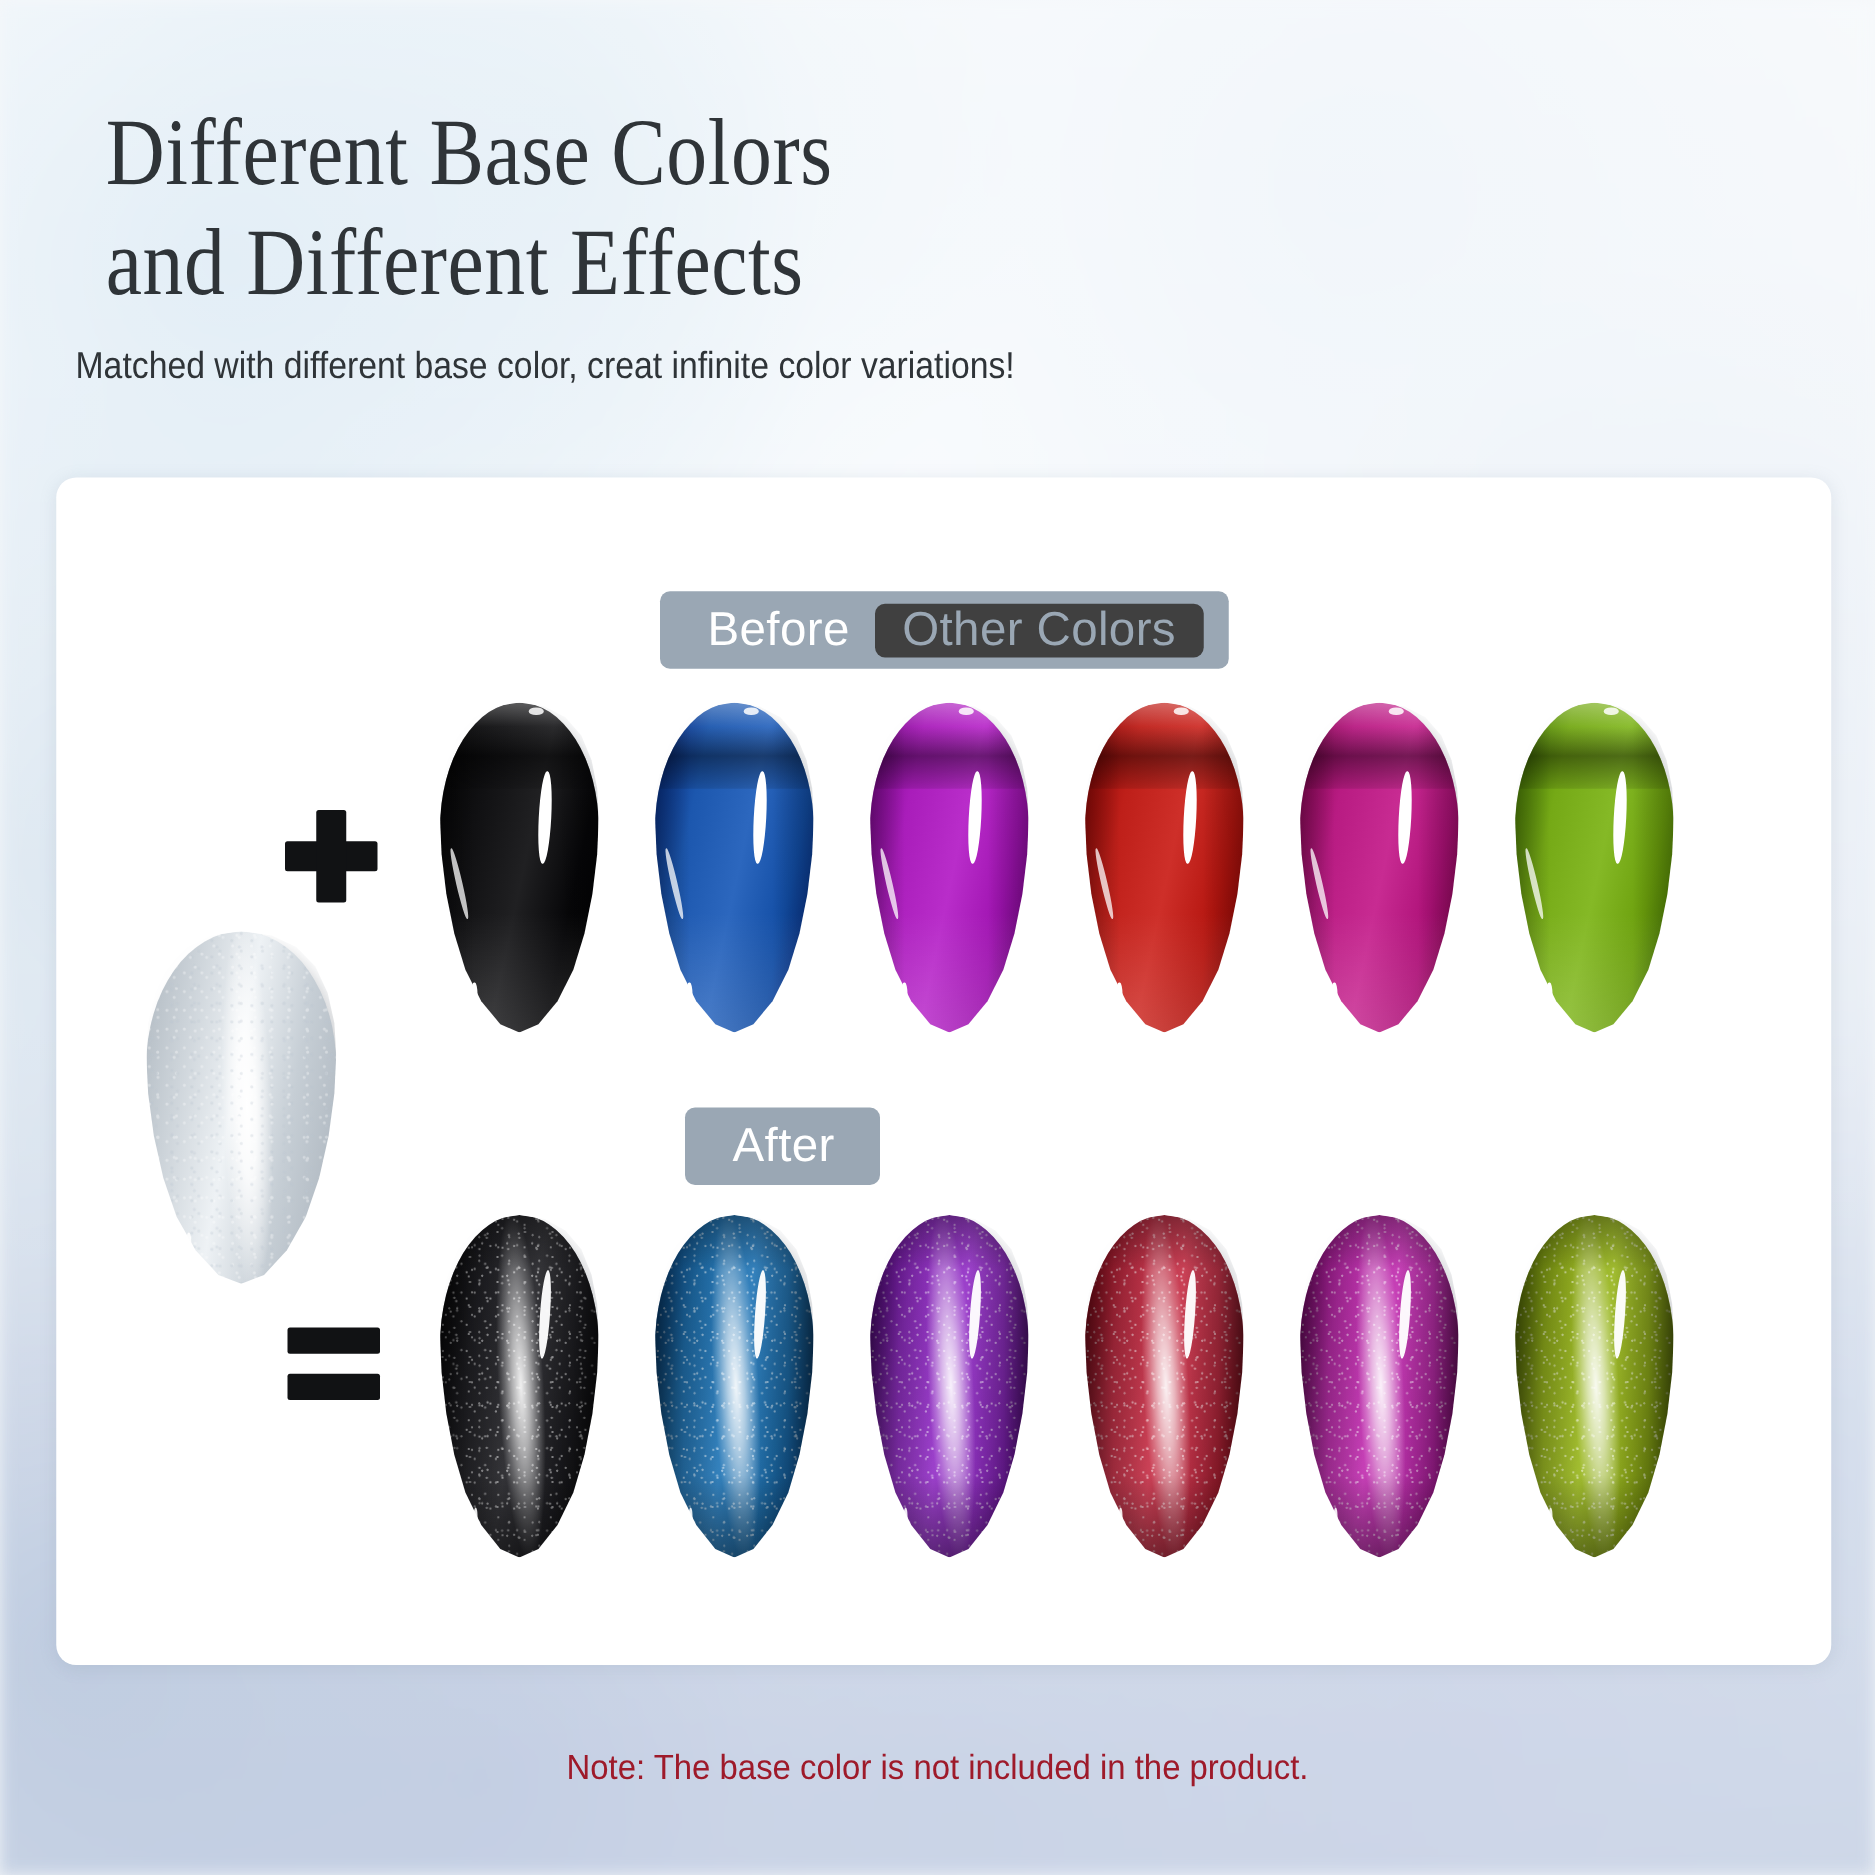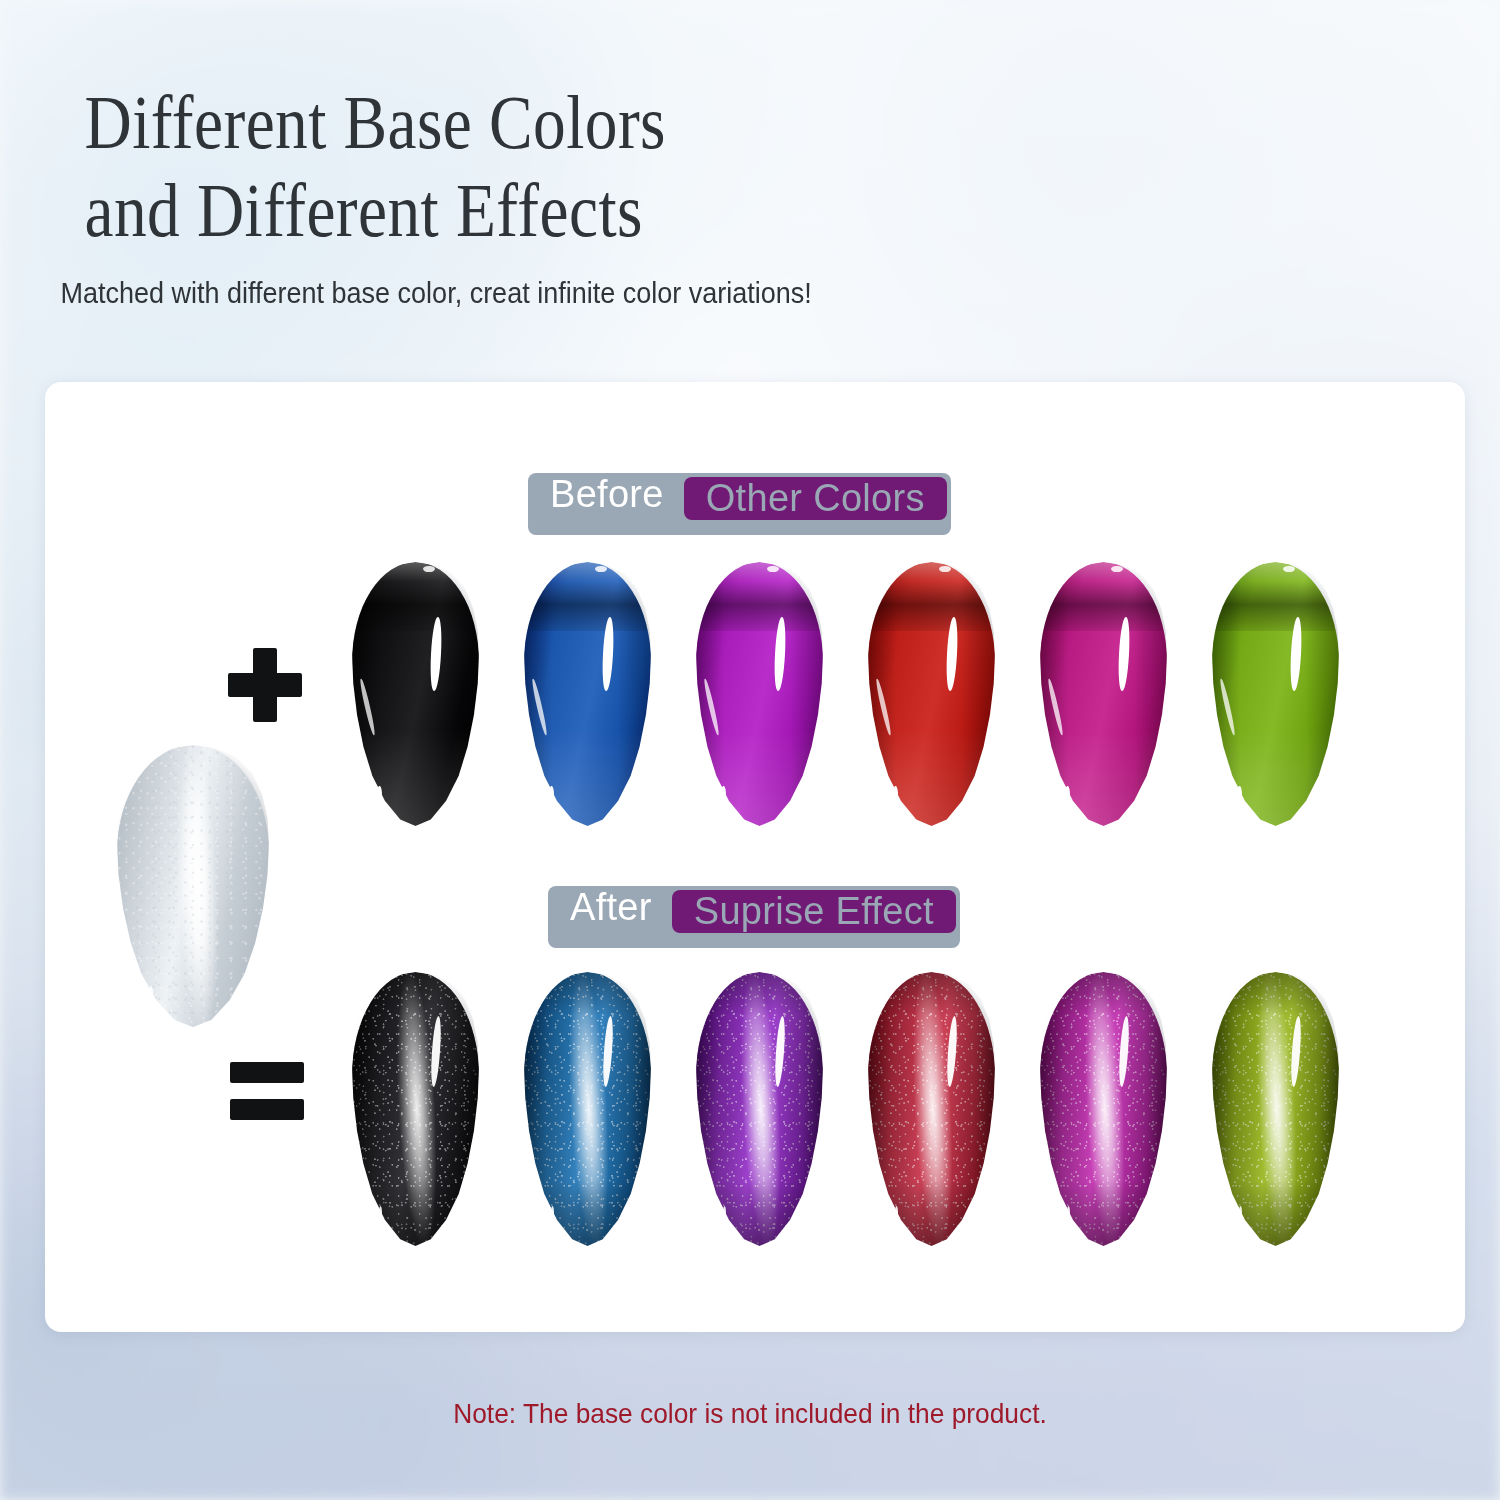--- a/index.html
+++ b/index.html
@@ -76,37 +76,37 @@
     background: #ffffff;
     border-radius: 16px;
     box-shadow: 0 2px 14px rgba(120,135,155,0.16);
     z-index: 4;
   }
 
   
   .label-group {
     position: absolute;
     display: flex;
-    align-items: flex-start;
+    align-items: center;
     background: #9aa7b4;
     border-radius: 8px;
     height: 62px;
-    padding: 0;
+    padding: 16px;
     z-index: 6;
   }
   .label-left {
     display: flex; align-items: center; justify-content: center;
     color: #ffffff;
     font-size: 38px;
     padding: 0 20px 0 22px;
     letter-spacing: 0.3px;
   }
   .label-right {
     display: flex; align-items: center; justify-content: center;
-    background: #701a75;
+    background: #404040;
     color: #9aa7b4;
     font-size: 38px;
     border-radius: 8px;
     padding: 0 22px;
     margin: 4px 4px 4px 0;
     letter-spacing: 0.3px;
   }
   #label-before { left: 528px; top: 473px; }
   #label-after  { left: 528px; top: 886px; margin-left: 20px; }
 
@@ -306,21 +306,20 @@
   <div id="subtitle">Matched with different base color, creat infinite color variations!</div>
 </div>
 
 <div class="label-group" id="label-before">
   <div class="label-left">Before</div>
   <div class="label-right">Other Colors</div>
 </div>
 
 <div class="label-group" id="label-after">
   <div class="label-left">After</div>
-  <div class="label-right">Suprise Effect</div>
 </div>
 
 <div class="operator" id="op-plus">
   <div class="bar-h horiz"></div>
   <div class="bar-h vert"></div>
 </div>
 
 <div class="operator" id="op-equal">
   <div class="bar-h top"></div>
   <div class="bar-h bot"></div>

